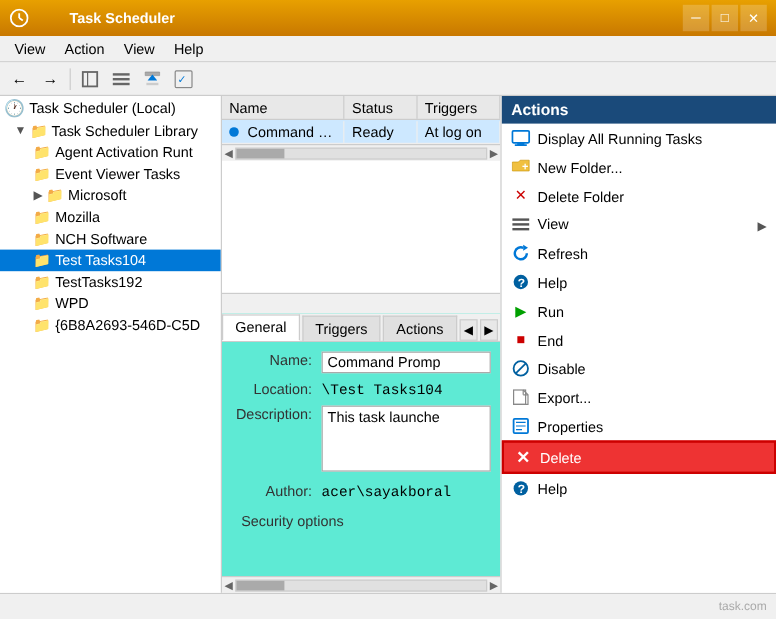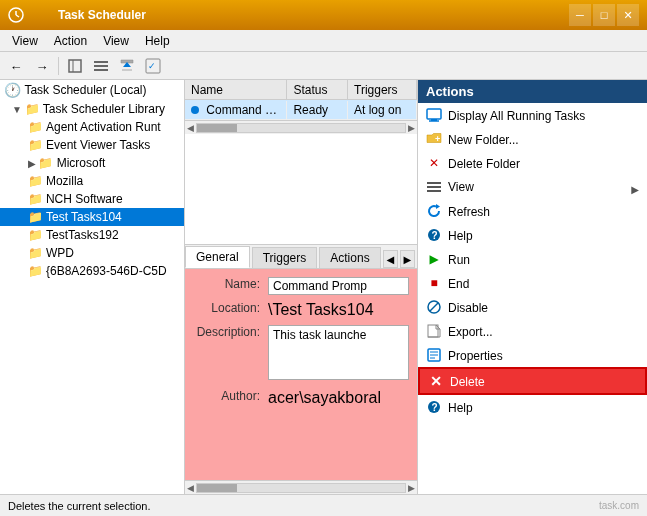--- a/index.html
+++ b/index.html
@@ -181,22 +181,23 @@
       width: 8px;
       height: 8px;
       background: #0078d7;
       border-radius: 50%;
       margin-right: 4px;
     }
 
     
     .details-panel {
       flex: 1;
-      background: #fca5a5;
+      background: #5eead4;
       overflow: hidden;
+      margin-top: 16px;
     }
     .details-tabs {
       display: flex;
       background: #f0f0f0;
       border-bottom: 1px solid #ccc;
       height: 24px;
       align-items: flex-end;
     }
     .tab {
       padding: 3px 10px;
@@ -253,21 +254,21 @@
     }
     .detail-value textarea {
       width: 100%;
       height: 55px;
       border: 1px solid #aaa;
       padding: 2px 4px;
       font-size: 12px;
       font-family: inherit;
       resize: none;
     }
-    .detail-value .plain-text { font-size: 16px; }
+    .detail-value .plain-text { font-size: 12px; font-family: Liberation Mono, monospace; }
     .security-row {
       display: flex;
       align-items: center;
       padding: 4px 8px;
       font-size: 12px;
     }
     .security-label { color: #333; }
 
     
     .actions-panel {
@@ -517,20 +518,23 @@
           <div class="detail-value">
             <textarea style="">This task launche</textarea>
           </div>
         </div>
         <div class="detail-row">
           <span class="detail-label">Author:</span>
           <div class="detail-value">
             <span class="plain-text">acer\sayakboral</span>
           </div>
         </div>
+        <div class="security-row">
+          <span class="security-label">Security options</span>
+        </div>
       </div>
     </div>
 
     <div style="height:14px; background:#f0f0f0; border-top:1px solid #ccc; display:flex; align-items:center; padding:0 2px;">
       <span style="font-size:9px; color:#666;">◀</span>
       <div style="flex:1; height:10px; background:#e0e0e0; border:1px solid #ccc; margin:0 2px;">
         <div style="width:40px; height:100%; background:#aaa;"></div>
       </div>
       <span style="font-size:9px; color:#666;">▶</span>
     </div>
@@ -644,15 +648,14 @@
           <circle cx="8" cy="8" r="6" fill="#0060a0"></circle>
           <text x="5.5" y="12" font-size="10" fill="white" font-weight="bold">?</text>
         </svg>
       </span>
       <span>Help</span>
     </div>
   </div>
 </div>
 
 <div class="status-bar">
-  <span>Deletes the current selection.</span>
   <span style="margin-left:auto; font-size:10px; color:#aaa;">task.com</span>
 </div>
 
 </body></html>

